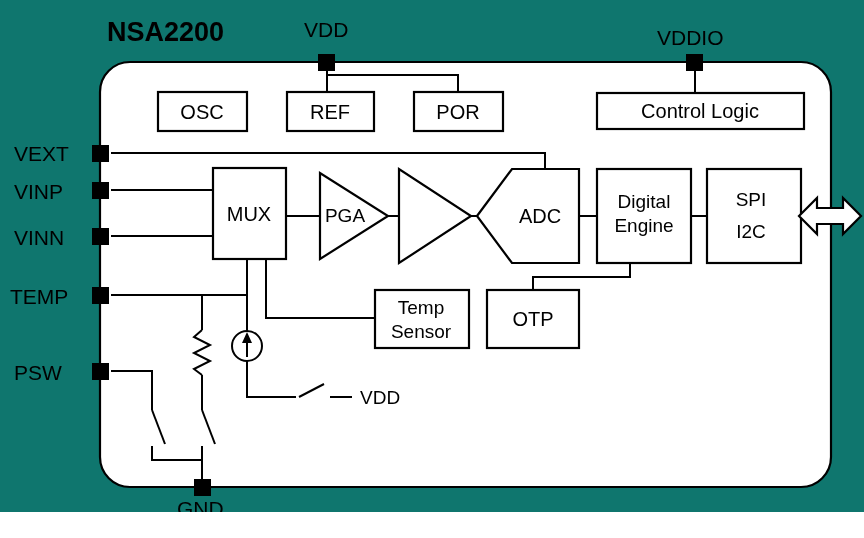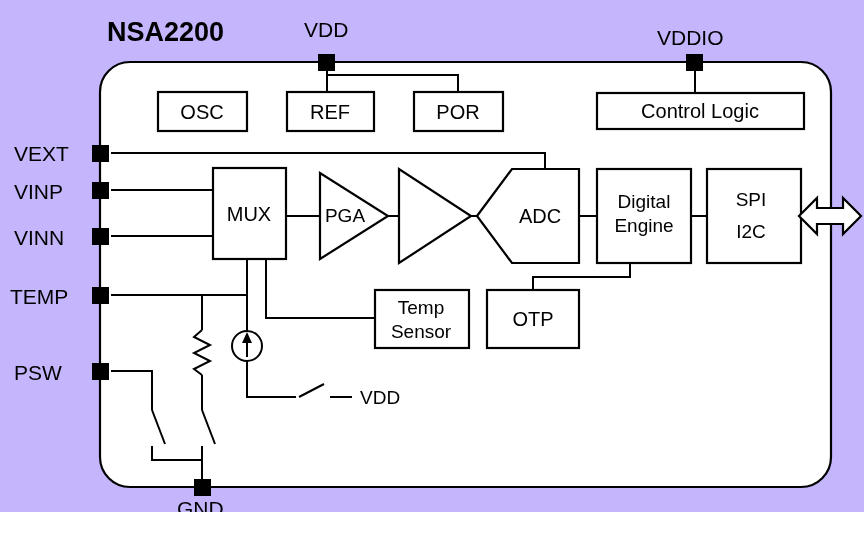--- a/index.html
+++ b/index.html
@@ -1,16 +1,16 @@
 <!DOCTYPE html>
 <html><head>
 <meta charset="utf-8">
 <style>
   html,body{margin:0;padding:0;background:#ffffff;}
-  .stage{position:relative;width:864px;height:512px;background:#c4b5fd;overflow:hidden;text-decoration:underline;}
+  .stage{position:relative;width:864px;height:512px;background:#0f766e;overflow:hidden;text-decoration:underline;}
   .box{fill:#ffffff;stroke:#000000;stroke-width:2.2;}
   .wire{fill:none;stroke:#000000;stroke-width:2;}
   .pad{fill:#000000;stroke:none;}
   .lbl{font-family:"Liberation Sans",sans-serif;fill:#000000;}
   .blk{font-size:20px;text-anchor:middle;}
   .blk-s{font-size:19px;text-anchor:middle;}
   .pin{font-size:21px;}
   .ttl{font-size:27px;font-weight:bold;}
   .ann{font-size:19px;}
 </style>

